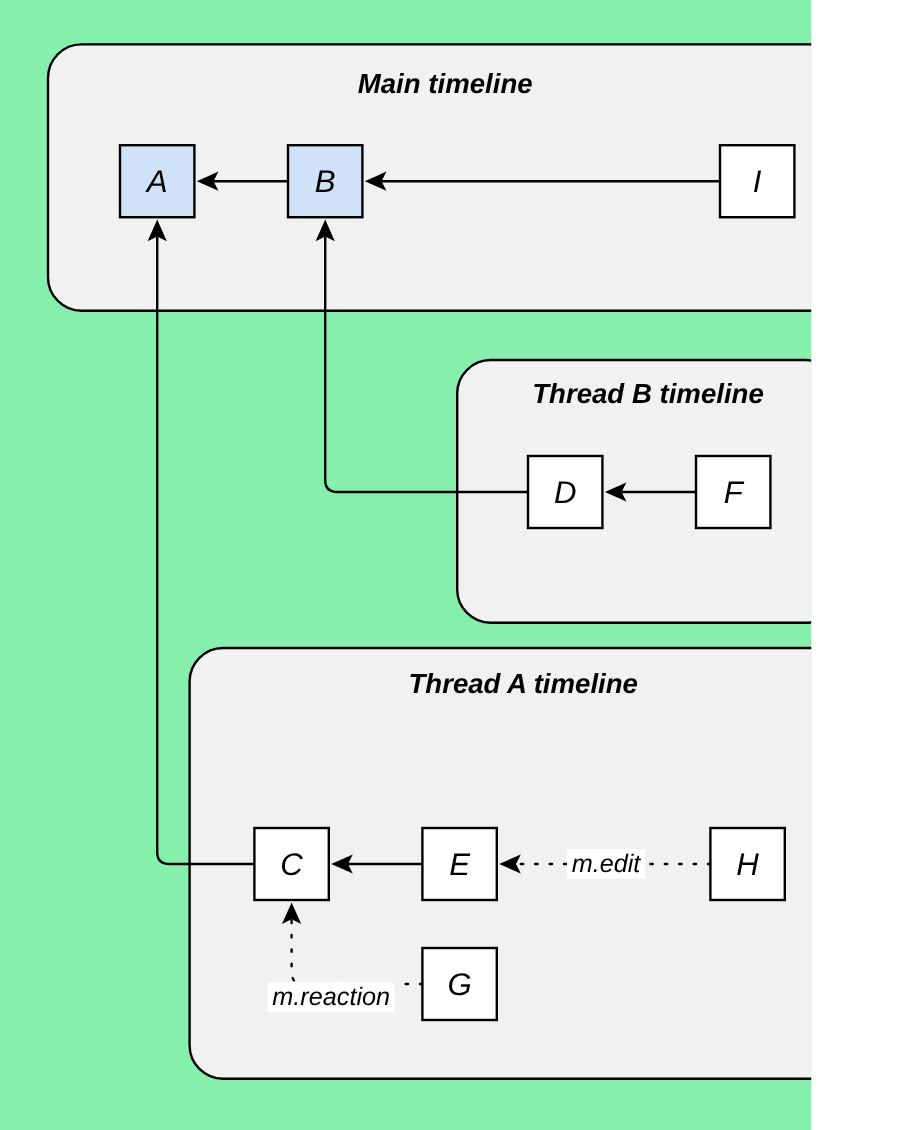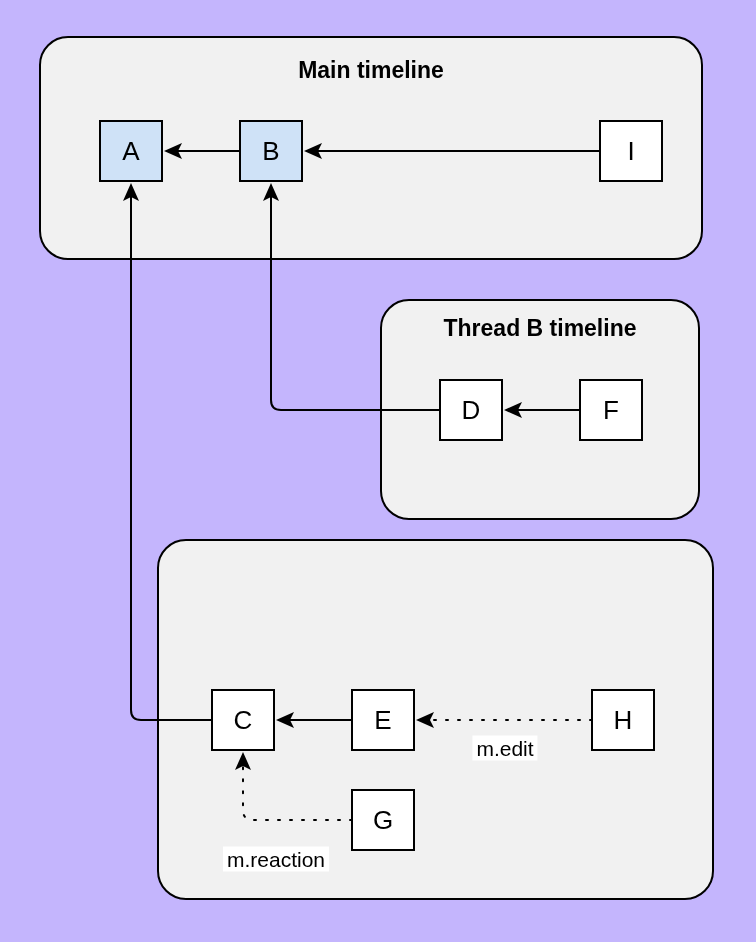--- a/index.html
+++ b/index.html
@@ -1,34 +1,35 @@
 <!DOCTYPE html>
 <html><head>
 <meta charset="utf-8">
 <style>
   html, body { margin: 0; padding: 0; background: #ffffff; }
   .stage {
     position: relative;
-    width: 756px;
+    width: 676px;
     height: 942px;
-    background: #c4b5fd;
+    background: #86efac;
     font-family: "Liberation Sans", sans-serif;
     overflow: hidden;
+    font-style: italic;
   }
   .stage svg { position: absolute; left: 0; top: 0; }
   .lbl {
     position: absolute;
     transform: translate(-50%, -50%);
     white-space: nowrap;
     color: #000000;
     line-height: 1;
   }
   .container-title { font-weight: bold; font-size: 23px; }
   .node-letter { font-size: 26px; }
-  .edge-label { font-size: 21px; background: #ffffff; padding: 2px 4px; margin-top: 28px; }
+  .edge-label { font-size: 21px; background: #ffffff; padding: 2px 4px; }
 </style>
 </head>
 <body>
 
 <div class="stage">
 
   <svg width="756" height="942" viewBox="0 0 756 942">
 
     <rect x="40" y="37" width="662" height="222" rx="28" ry="28" stroke="#000000" stroke-width="2" fill="#f1f1f1"></rect>
     <rect x="381" y="300" width="318" height="219" rx="28" ry="28" stroke="#000000" stroke-width="2" fill="#f1f1f1"></rect>
@@ -64,20 +65,21 @@
     <rect x="440" y="380" width="62" height="60" stroke="#000000" stroke-width="2" fill="#ffffff"></rect>
     <rect x="580" y="380" width="62" height="60" stroke="#000000" stroke-width="2" fill="#ffffff"></rect>
     <rect x="212" y="690" width="62" height="60" stroke="#000000" stroke-width="2" fill="#ffffff"></rect>
     <rect x="352" y="690" width="62" height="60" stroke="#000000" stroke-width="2" fill="#ffffff"></rect>
     <rect x="592" y="690" width="62" height="60" stroke="#000000" stroke-width="2" fill="#ffffff"></rect>
     <rect x="352" y="790" width="62" height="60" stroke="#000000" stroke-width="2" fill="#ffffff"></rect>
   </svg>
 
   <div class="lbl container-title" style="left:371px; top:70px;">Main timeline</div>
   <div class="lbl container-title" style="left:540px; top:328px;">Thread B timeline</div>
+  <div class="lbl container-title" style="left:436px; top:570px;">Thread A timeline</div>
 
   <div class="lbl node-letter" style="left:131px; top:151px;">A</div>
   <div class="lbl node-letter" style="left:271px; top:151px;">B</div>
   <div class="lbl node-letter" style="left:631px; top:151px;">I</div>
   <div class="lbl node-letter" style="left:471px; top:410px;">D</div>
   <div class="lbl node-letter" style="left:611px; top:410px;">F</div>
   <div class="lbl node-letter" style="left:243px; top:720px;">C</div>
   <div class="lbl node-letter" style="left:383px; top:720px;">E</div>
   <div class="lbl node-letter" style="left:623px; top:720px;">H</div>
   <div class="lbl node-letter" style="left:383px; top:820px;">G</div>

